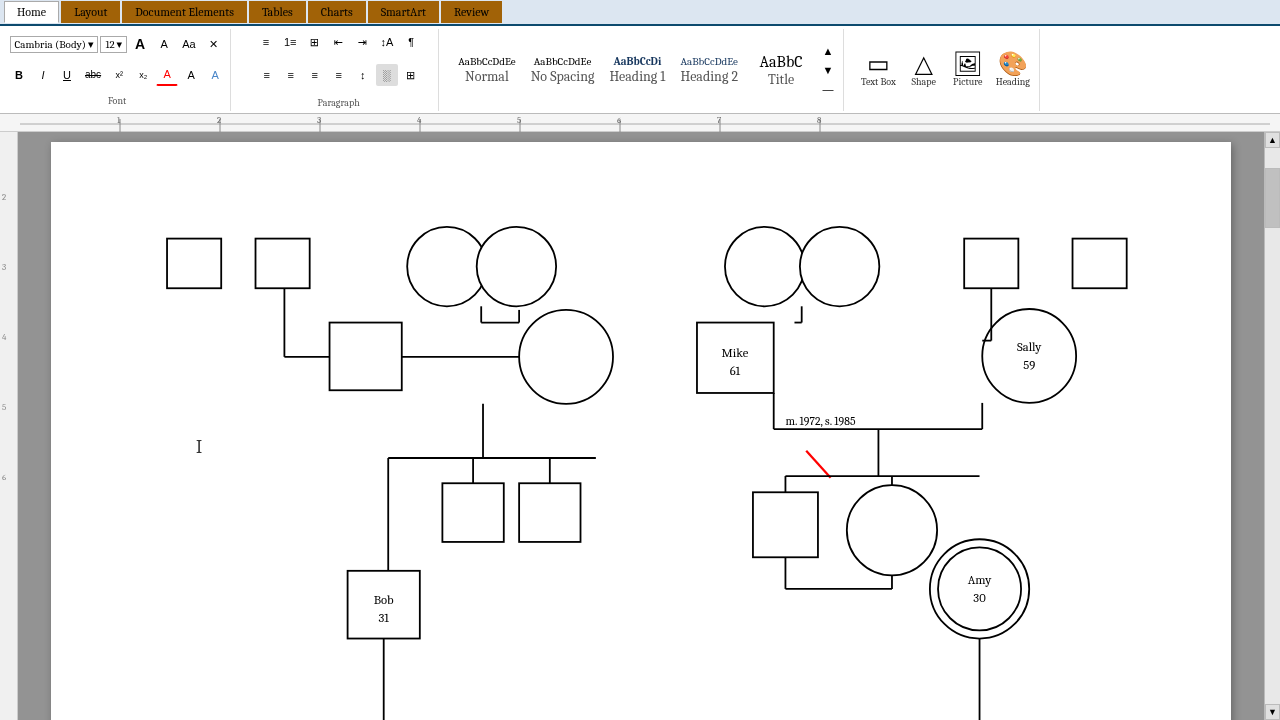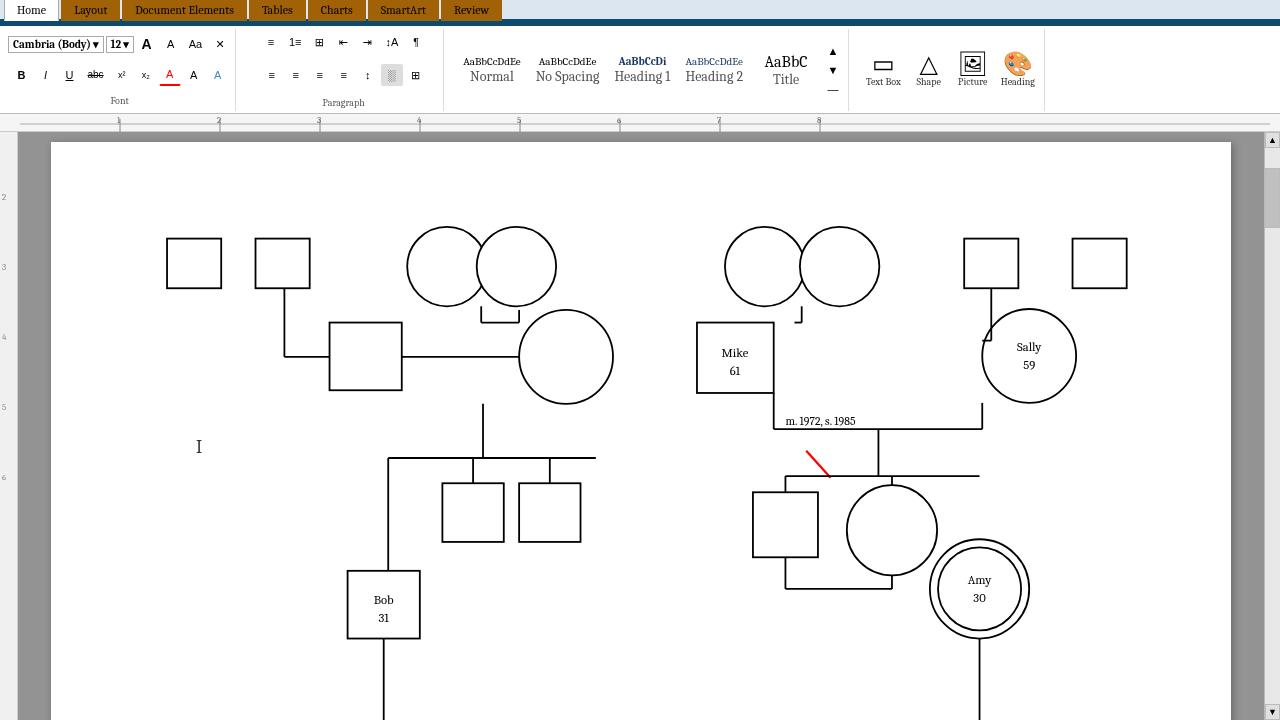--- a/index.html
+++ b/index.html
@@ -3,21 +3,21 @@
   <meta charset="utf-8">
   <style>
     * { box-sizing: border-box; margin: 0; padding: 0; }
     body { font-family: 'Cambria', Georgia, serif; background: #f0f0f0; width: 1280px; height: 720px; overflow: hidden; }
 
     .tab-bar {
       display: flex;
       background: #dce6f1;
       height: 26px;
       align-items: center;
-      border-bottom: 7px solid #0c4a6e;
+      border-bottom: 2px solid #0c4a6e;
       padding-left: 4px;
       gap: 2px;
     }
     .tab-item {
       padding: 2px 12px;
       font-size: 12px;
       cursor: pointer;
       border: 1px solid transparent;
       height: 22px;
       display: flex;
@@ -72,21 +72,20 @@
 
     .combo-box {
       background: #fff;
       border: 1px solid #aaa;
       padding: 1px 4px;
       font-size: 11px;
       cursor: pointer;
       display: flex;
       align-items: center;
       gap: 2px;
-      font-weight: bold;
     }
 
     .toolbar-btn {
       background: #fff;
       border: 1px solid transparent;
       padding: 2px 4px;
       font-size: 11px;
       cursor: pointer;
       border-radius: 2px;
       display: flex;

